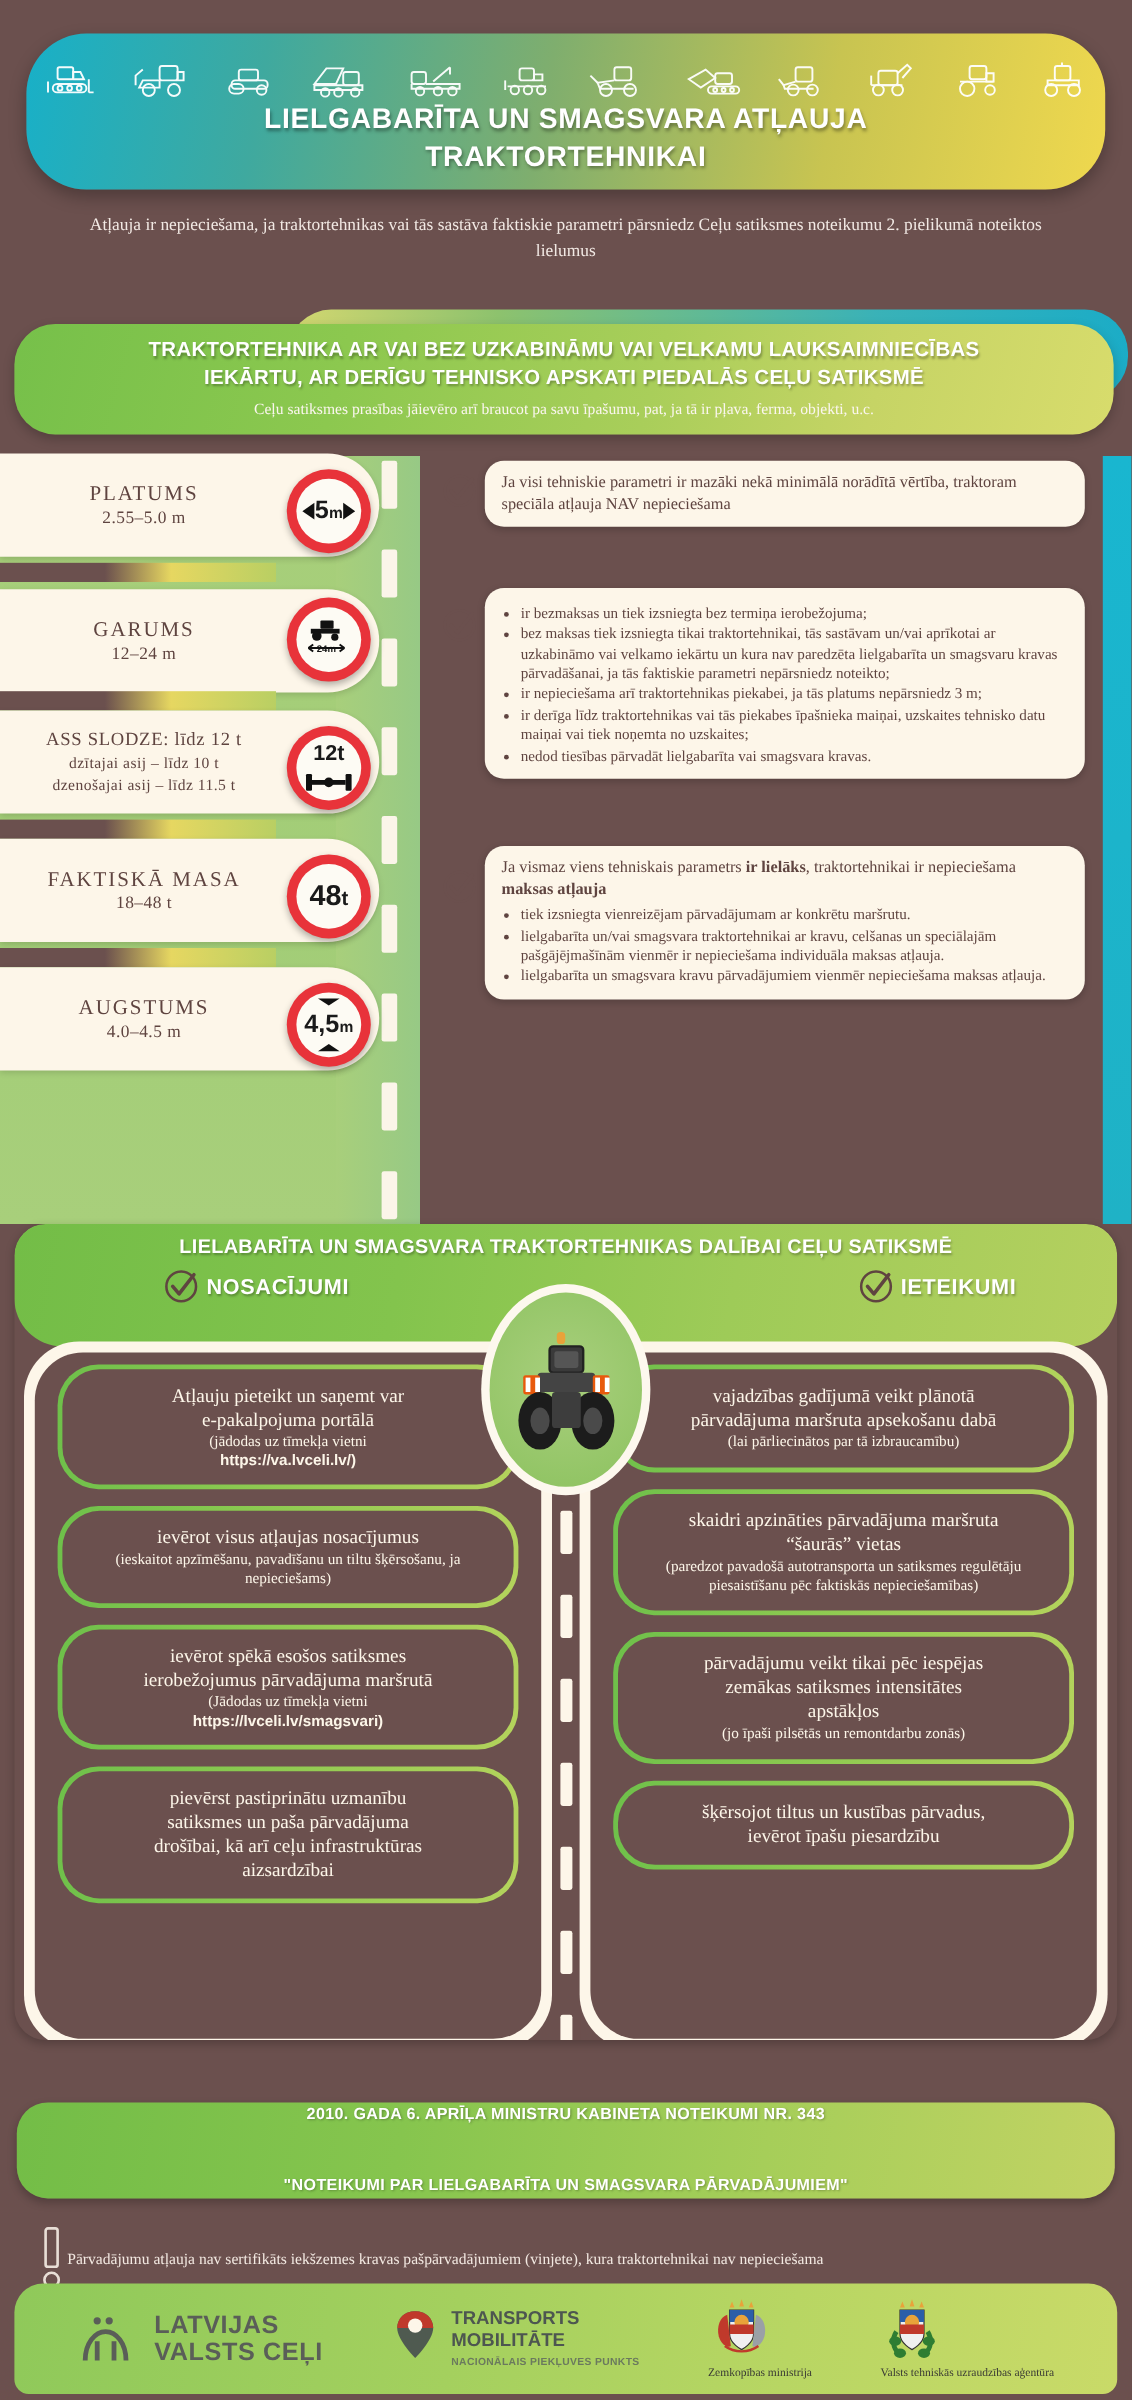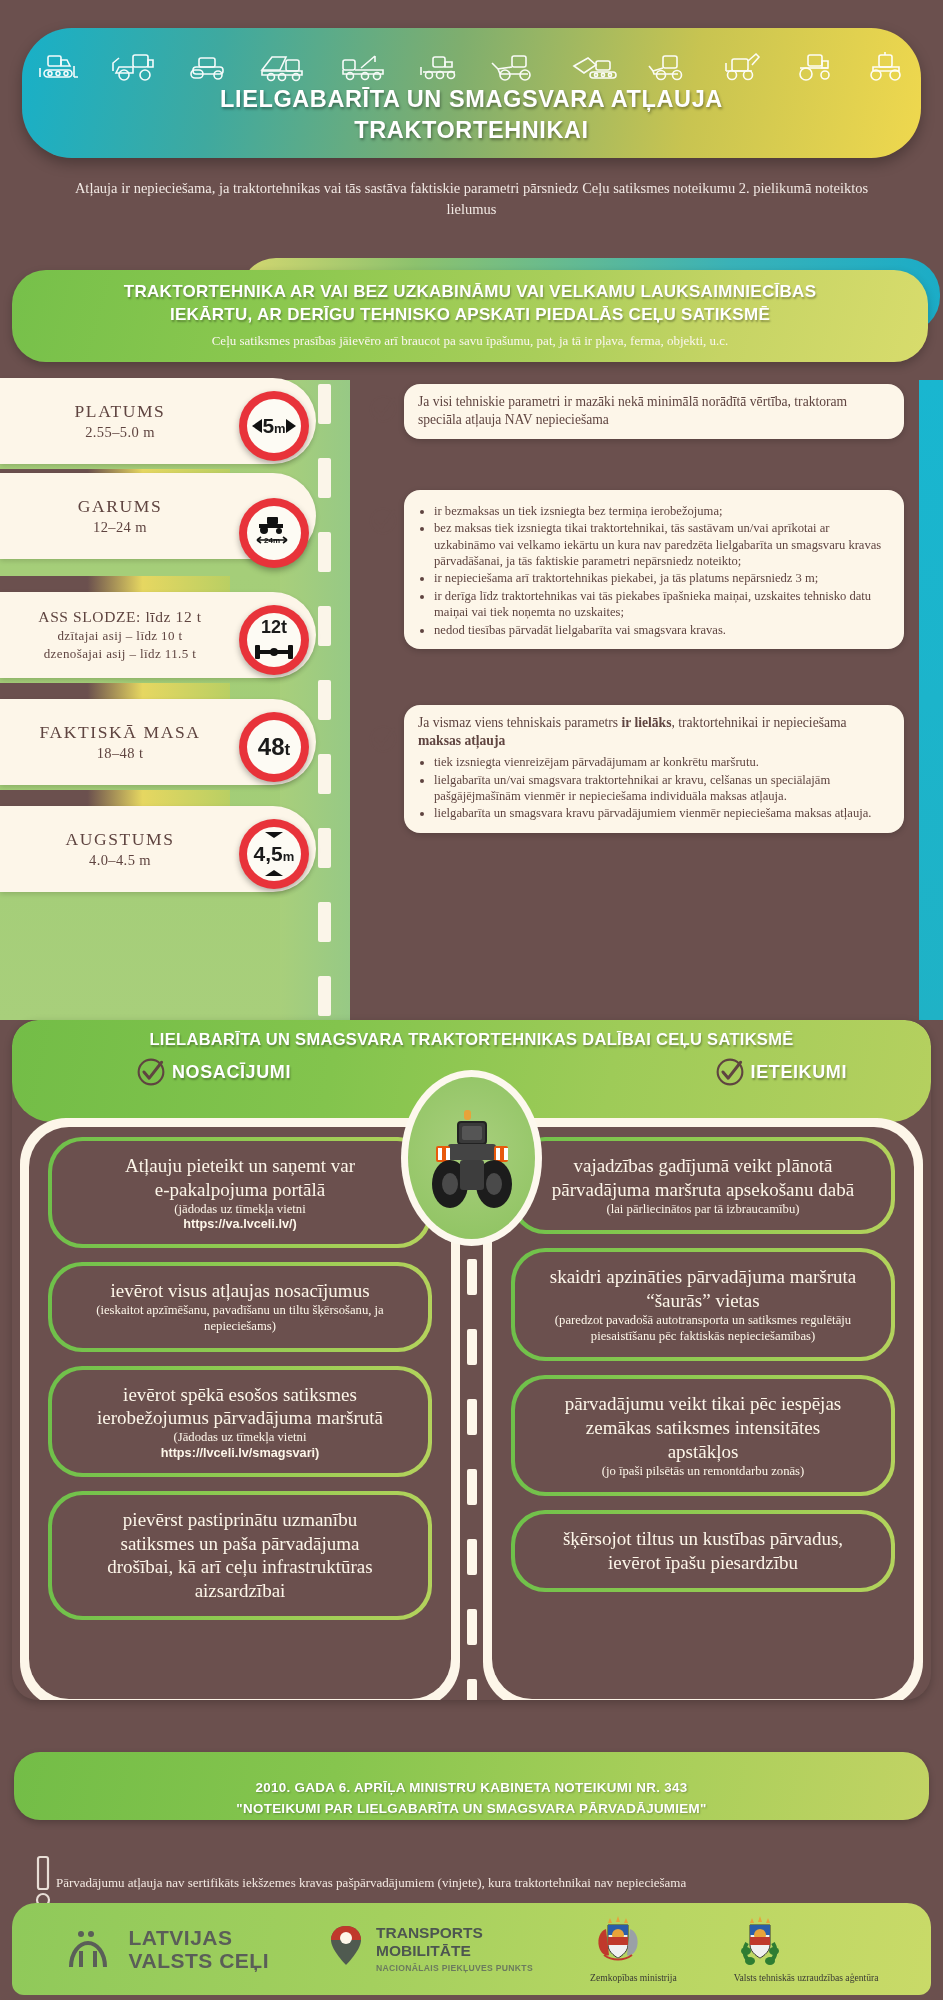--- a/index.html
+++ b/index.html
@@ -190,30 +190,30 @@
   }
   .pill {
     position: relative; margin: 0 auto 14px auto; width: 384px;
     border-radius: 34px; padding: 4px;
     background: linear-gradient(95deg, #6ec04a 0%, #8ac950 40%, #b4d35c 100%);
   }
   .pill .pill-in {
     background: #6b504e; border-radius: 31px; padding: 13px 16px;
     text-align: center; color: #fdf6e9; font-family: "Liberation Serif", serif;
   }
-  .pill .t1 { font-size: 19px; line-height: 1.25; }
+  .pill .t1 { font-size: 16px; line-height: 1.25; }
   .pill .t2 { font-size: 12.7px; line-height: 1.24; }
   .pill .t3 { font-size: 12.7px; font-weight: bold; font-family: "Liberation Sans", sans-serif; }
 
   
   .law {
-    position: absolute; left: 14px; top: 1752px; width: 915px; height: 68px;
+    position: absolute; left: 14px; top: 1752px; width: 915px; height: 80px;
     border-radius: 26px;
     background: linear-gradient(100deg, #73bd47 0%, #86c54e 35%, #a6ce59 68%, #c2d364 100%);
-    display: flex; flex-direction: column; align-items: center; justify-content: flex-end;
+    display: flex; flex-direction: column; align-items: center; justify-content: space-between;
     box-shadow: 0 3px 7px rgba(0,0,0,.22);
   }
   .law div {
     color: #fff; font-size: 13.4px; font-weight: bold; letter-spacing: .3px;
     line-height: 1.55; text-shadow: 1px 1px 2px rgba(0,0,0,.28);
   }
 
   
   .note {
     position: absolute; left: 30px; top: 1855px; width: 890px;
@@ -406,21 +406,21 @@
             <polygon points="12,3 12,17 2,10" fill="#111"></polygon>
           </svg>
         <span class="sign-txt"><span>5</span><span class="u">m</span></span>
         <svg width="16" height="20" viewBox="0 0 16 20" style="position:absolute;right:3px;">
             <polygon points="4,3 4,17 14,10" fill="#111"></polygon>
           </svg>
       </div>
     </div>
 
     <div class="param-tab" style="top:89px;"></div>
-    <div class="param-row" style="top:93px;">
+    <div class="param-row" style="top:111px;">
       <div class="param-text">
         <div class="param-name">GARUMS</div>
         <div class="param-val">12–24 m</div>
       </div>
     </div>
     <div class="sign" style="left:239px; top:118px;">
       <div class="sign-inner">
         <svg width="46" height="40" viewBox="0 0 46 40">
           <g fill="#111">
               <rect x="16" y="4" width="11" height="7" rx="1"></rect>

